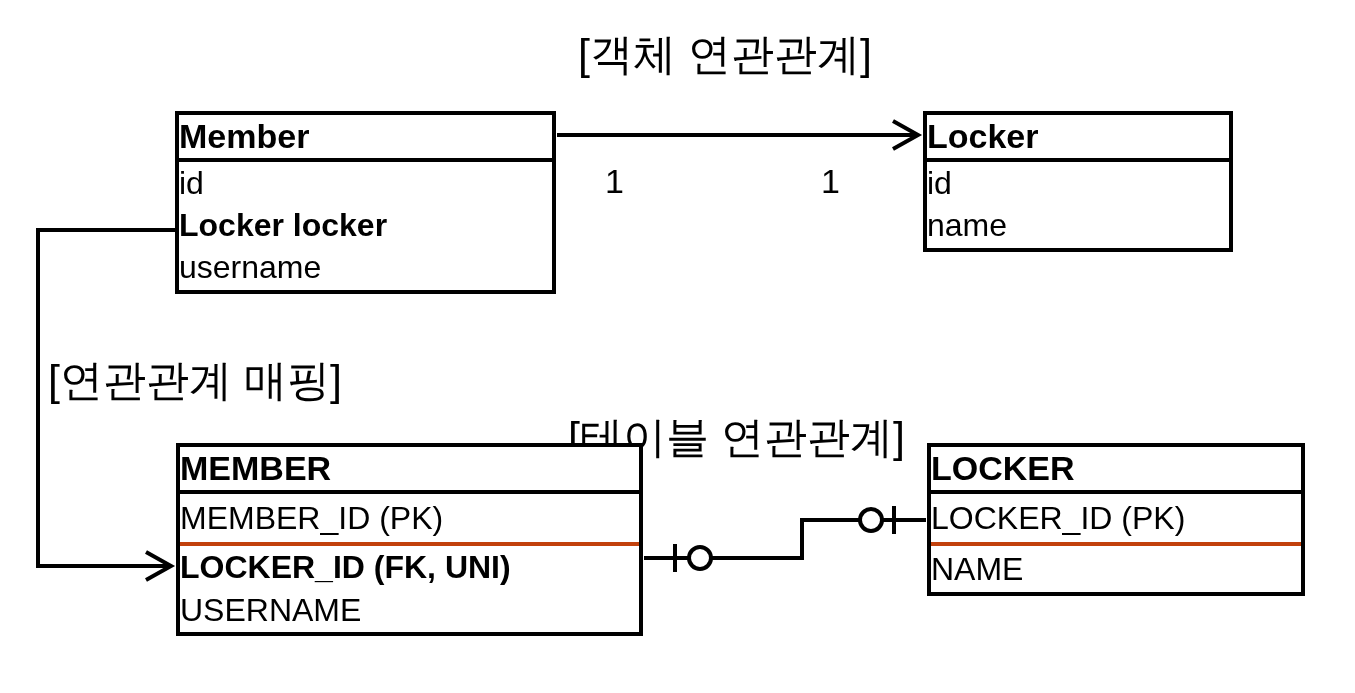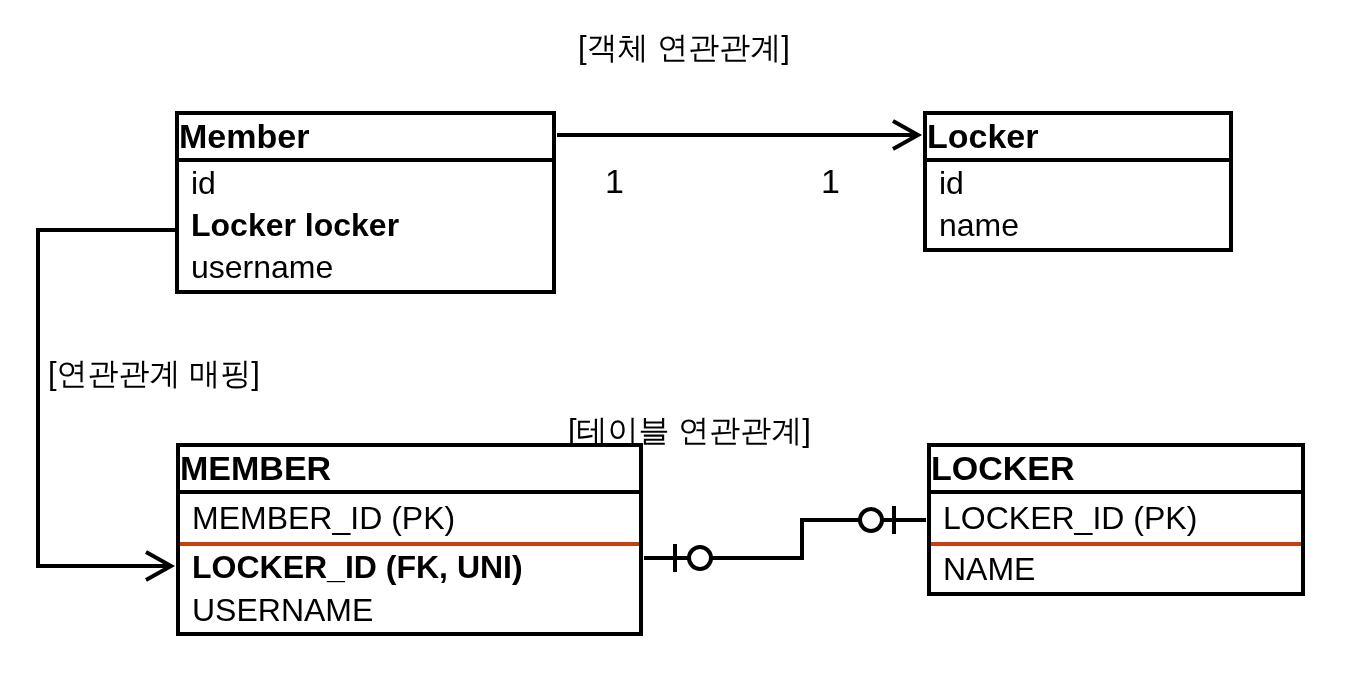--- a/index.html
+++ b/index.html
@@ -29,33 +29,33 @@
   .box-header {
     font-weight: 700;
     font-size: 34px;
     line-height: 43px;
     height: 43px;
     border-bottom: 4px solid #000000;
     overflow: hidden;
   }
   .row {
     font-size: 32px;
-    padding-left: 12px;
+    padding-left: 0;
     white-space: nowrap;
     overflow: hidden;
   }
   .cls-row { height: 42px; line-height: 42px; }
   .tbl-row-bordered { height: 48px; line-height: 48px; border-bottom: 4px solid #c2410c; }
   .tbl-row { height: 43px; line-height: 43px; }
   .tbl-row-last { height: 46px; line-height: 46px; }
   .bold { font-weight: 700; }
   .diagram-title {
     position: absolute;
     z-index: 2;
-    font-size: 31px;
+    font-size: 43px;
     line-height: 1.15;
     white-space: nowrap;
     text-align: center;
   }
   .mult {
     position: absolute;
     z-index: 2;
     font-size: 34px;
     line-height: 1.1;
   }

